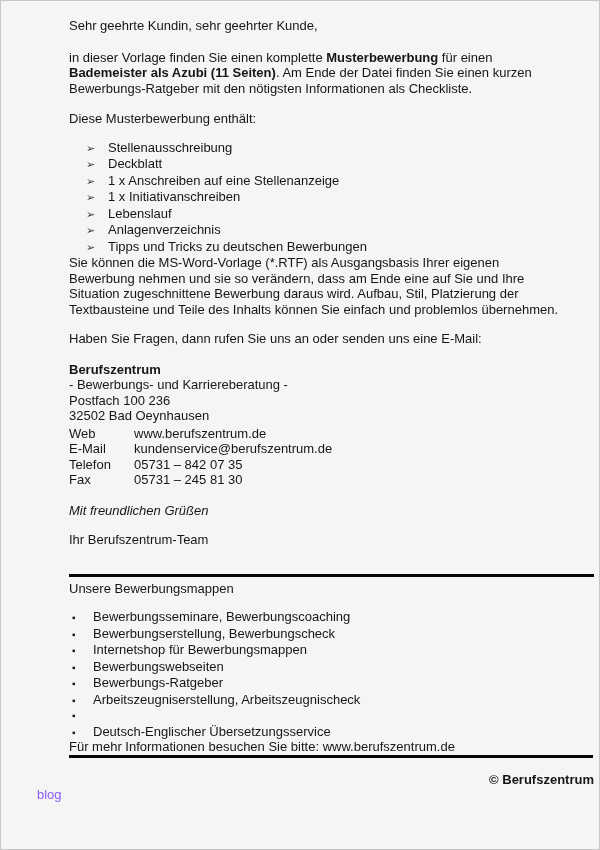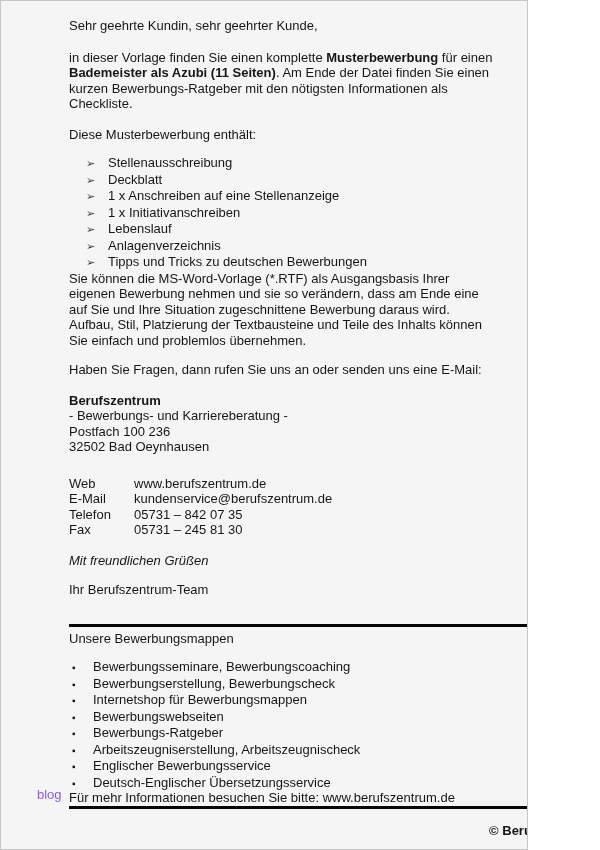--- a/index.html
+++ b/index.html
@@ -2,21 +2,21 @@
 <html lang="de"><head>
 <meta charset="utf-8">
 <style>
   html, body {
     margin: 0;
     padding: 0;
     background: #ffffff;
   }
   .page {
     position: relative;
-    width: 528px;
+    width: 600px;
     height: 850px;
     box-sizing: border-box;
     background: #f5f5f5;
     border: 1px solid #c6c6c6;
     font-family: "Liberation Sans", "DejaVu Sans", sans-serif;
     font-size: 13px;
     line-height: 15.5px;
     color: #161616;
     overflow: hidden;
   }
@@ -56,21 +56,21 @@
     width: 21px;
     margin-left: 3px;
     flex: none;
     font-size: 10px;
     color: #161616;
   }
 
   .usage     { margin-bottom: 14px; }
   .questions { margin-bottom: 15px; }
 
-  .company-block { margin-bottom: 21px; }
+  .company-block { margin-bottom: 2px; }
   .company-block p { margin: 0; }
 
   .contact-table { margin-bottom: 15px; }
   .contact-row { display: flex; }
   .contact-row .label { width: 65px; flex: none; }
 
   .closing   { margin-bottom: 14px; font-style: italic; }
   .signature { margin-bottom: 26px; }
 
   .rule {
@@ -208,21 +208,20 @@
       <li>
           <span class="bullet">▪</span>
           <span>Bewerbungs-Ratgeber</span>
         </li>
       <li>
           <span class="bullet">▪</span>
           <span>Arbeitszeugniserstellung, Arbeitszeugnischeck</span>
         </li>
       <li>
           <span class="bullet">▪</span>
-          <span>Englischer Bewerbungsservice</span>
         </li>
       <li>
           <span class="bullet">▪</span>
           <span>Deutsch-Englischer Übersetzungsservice</span>
         </li>
     </ul>
 
     <p class="para footer-info">Für mehr Informationen besuchen Sie bitte: www.berufszentrum.de</p>
 
     <hr class="rule-bottom">

